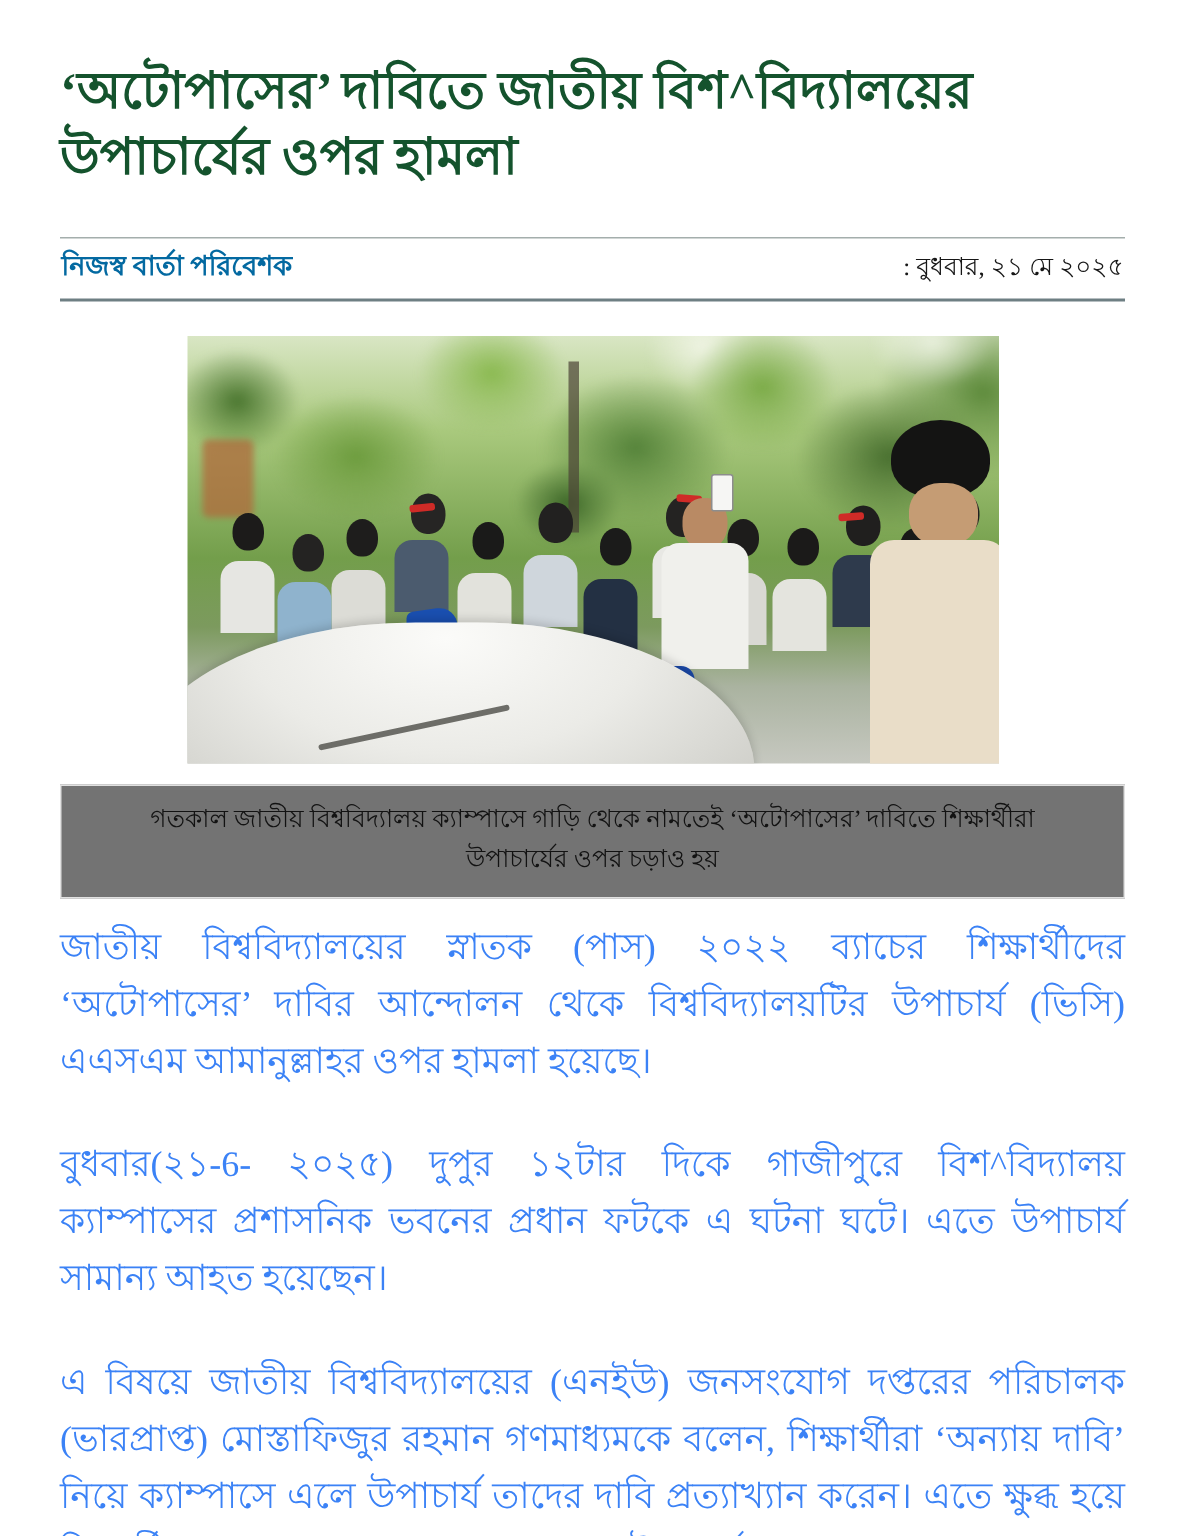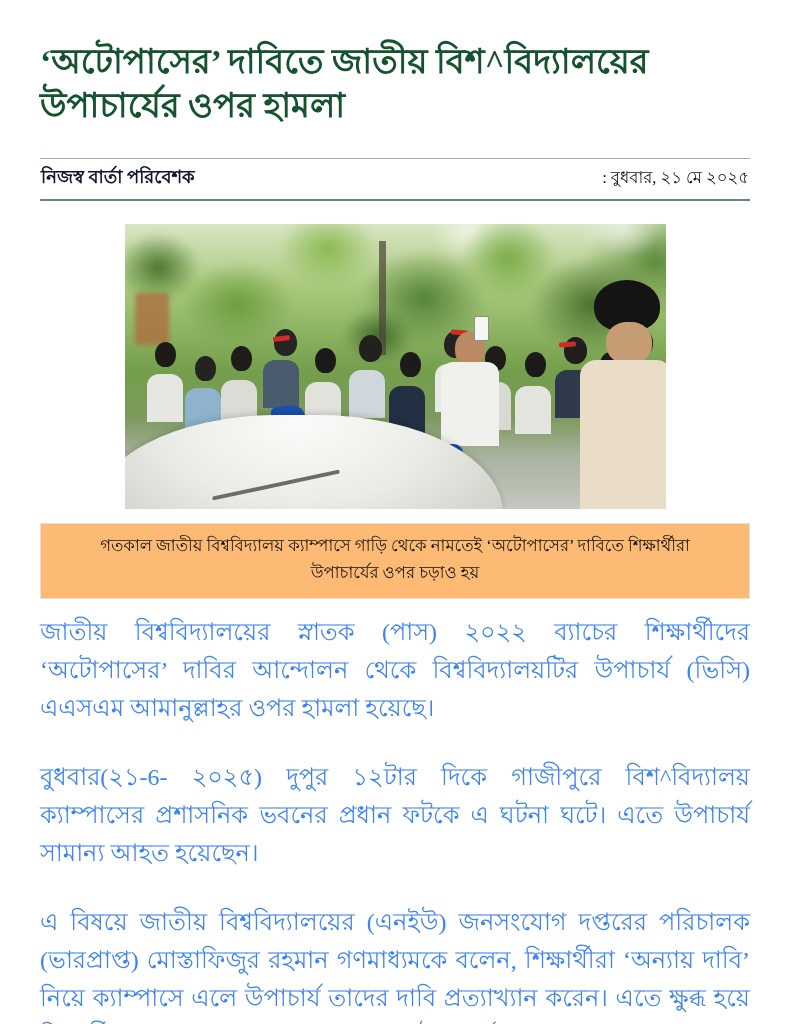--- a/index.html
+++ b/index.html
@@ -17,21 +17,21 @@
   }
 
   
   .byline-bar{
     margin-top:30px;
     border-top:1px solid #a4aeac;
     border-bottom:2px solid #6e7f83;
     padding:4px 1px 5px;
     display:flex;justify-content:space-between;align-items:baseline;
   }
-  .byline{font-weight:bold;font-size:18px;color:#0f172a;}
+  .byline{font-weight:bold;font-size:18px;color:#0369a1;}
   .date{font-size:16.5px;color:#161616;margin-left:44px;}
 
   
   .photo-wrap{width:541px;margin:23px auto 0;}
   .photo{
     position:relative;width:541px;height:285px;overflow:hidden;
     background:linear-gradient(180deg,#d9e6c4 0%,#a9c97d 22%,#739e4b 52%,#7c9a5e 68%,#aab3a0 82%,#c6c8c0 100%);
   }
   .photo *{position:absolute;}
   .foliage{
@@ -84,21 +84,21 @@
   .wiper{left:16%;bottom:8%;width:130px;height:4px;background:#6d6d68;transform:rotate(-12deg);border-radius:2px;}
   .close-hair{right:6px;top:56px;width:66px;height:52px;background:#141413;border-radius:50% 50% 44% 44%;}
   .close-face{right:14px;top:98px;width:46px;height:42px;background:#c59c74;border-radius:45%;}
   .close-body{right:-6px;top:136px;width:92px;height:150px;background:#e9ddc8;border-radius:16px 16px 0 0;}
   .mid-face{left:330px;top:108px;width:30px;height:34px;background:#b98a64;border-radius:45%;}
   .mid-body{left:316px;top:138px;width:58px;height:84px;background:#f0f0ec;border-radius:12px 12px 0 0;}
 
   
   .caption-box{
     margin-top:14px;
-    background:#fdba74;border:1px solid #e1e1e1;
+    background:#737373;border:1px solid #e1e1e1;
     padding:9px 26px 11px;
     text-align:center;font-size:16.5px;line-height:1.62;color:#121212;
   }
 
   
   .body-text{margin-top:14px;}
   .body-text p{
     margin:4px 0 31px;
     font-size:24px;line-height:38px;color:#3b82f6;
     text-align:justify;text-justify:inter-word;

